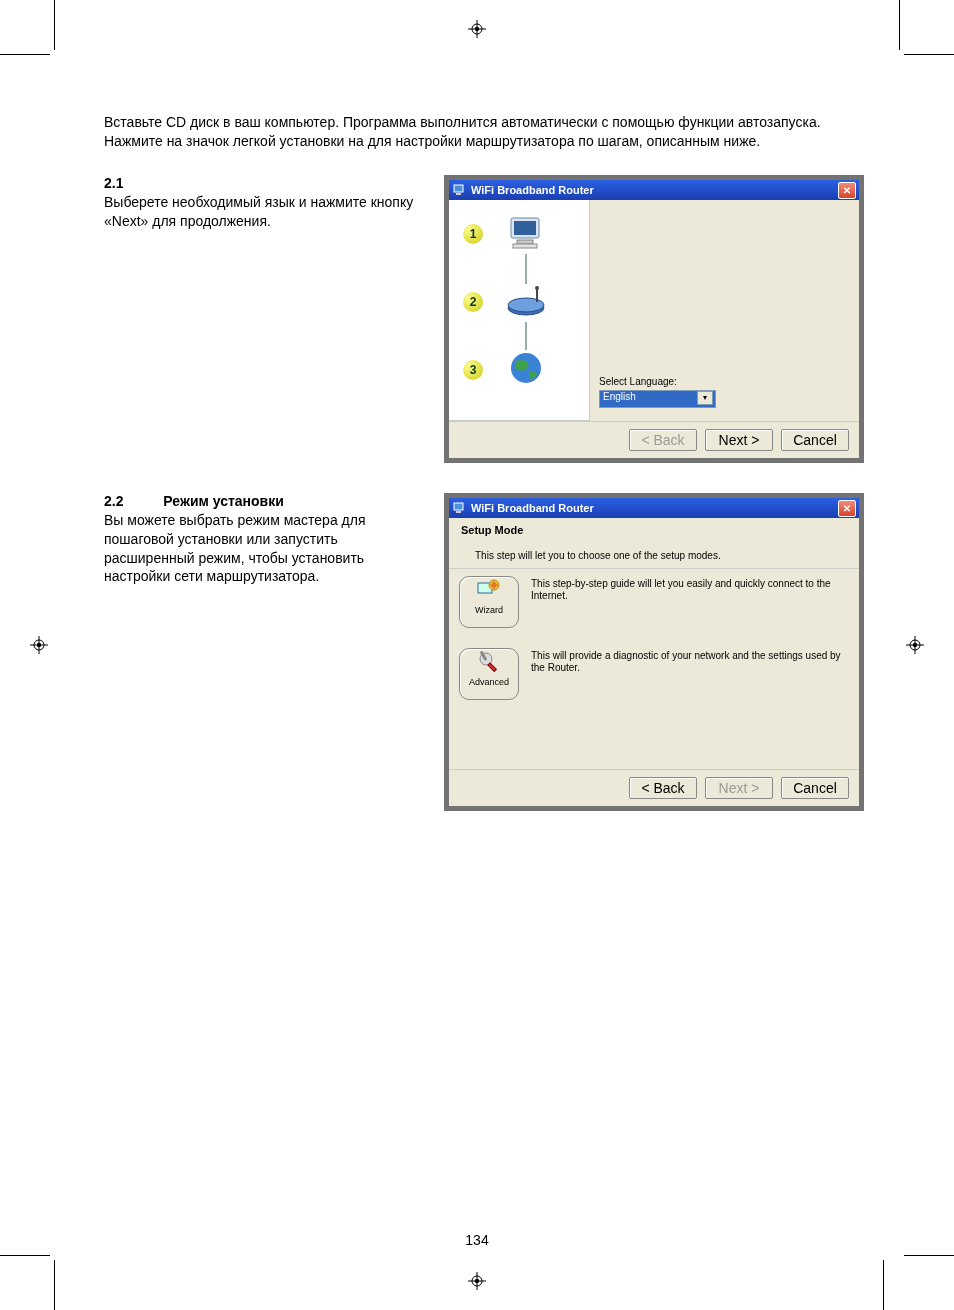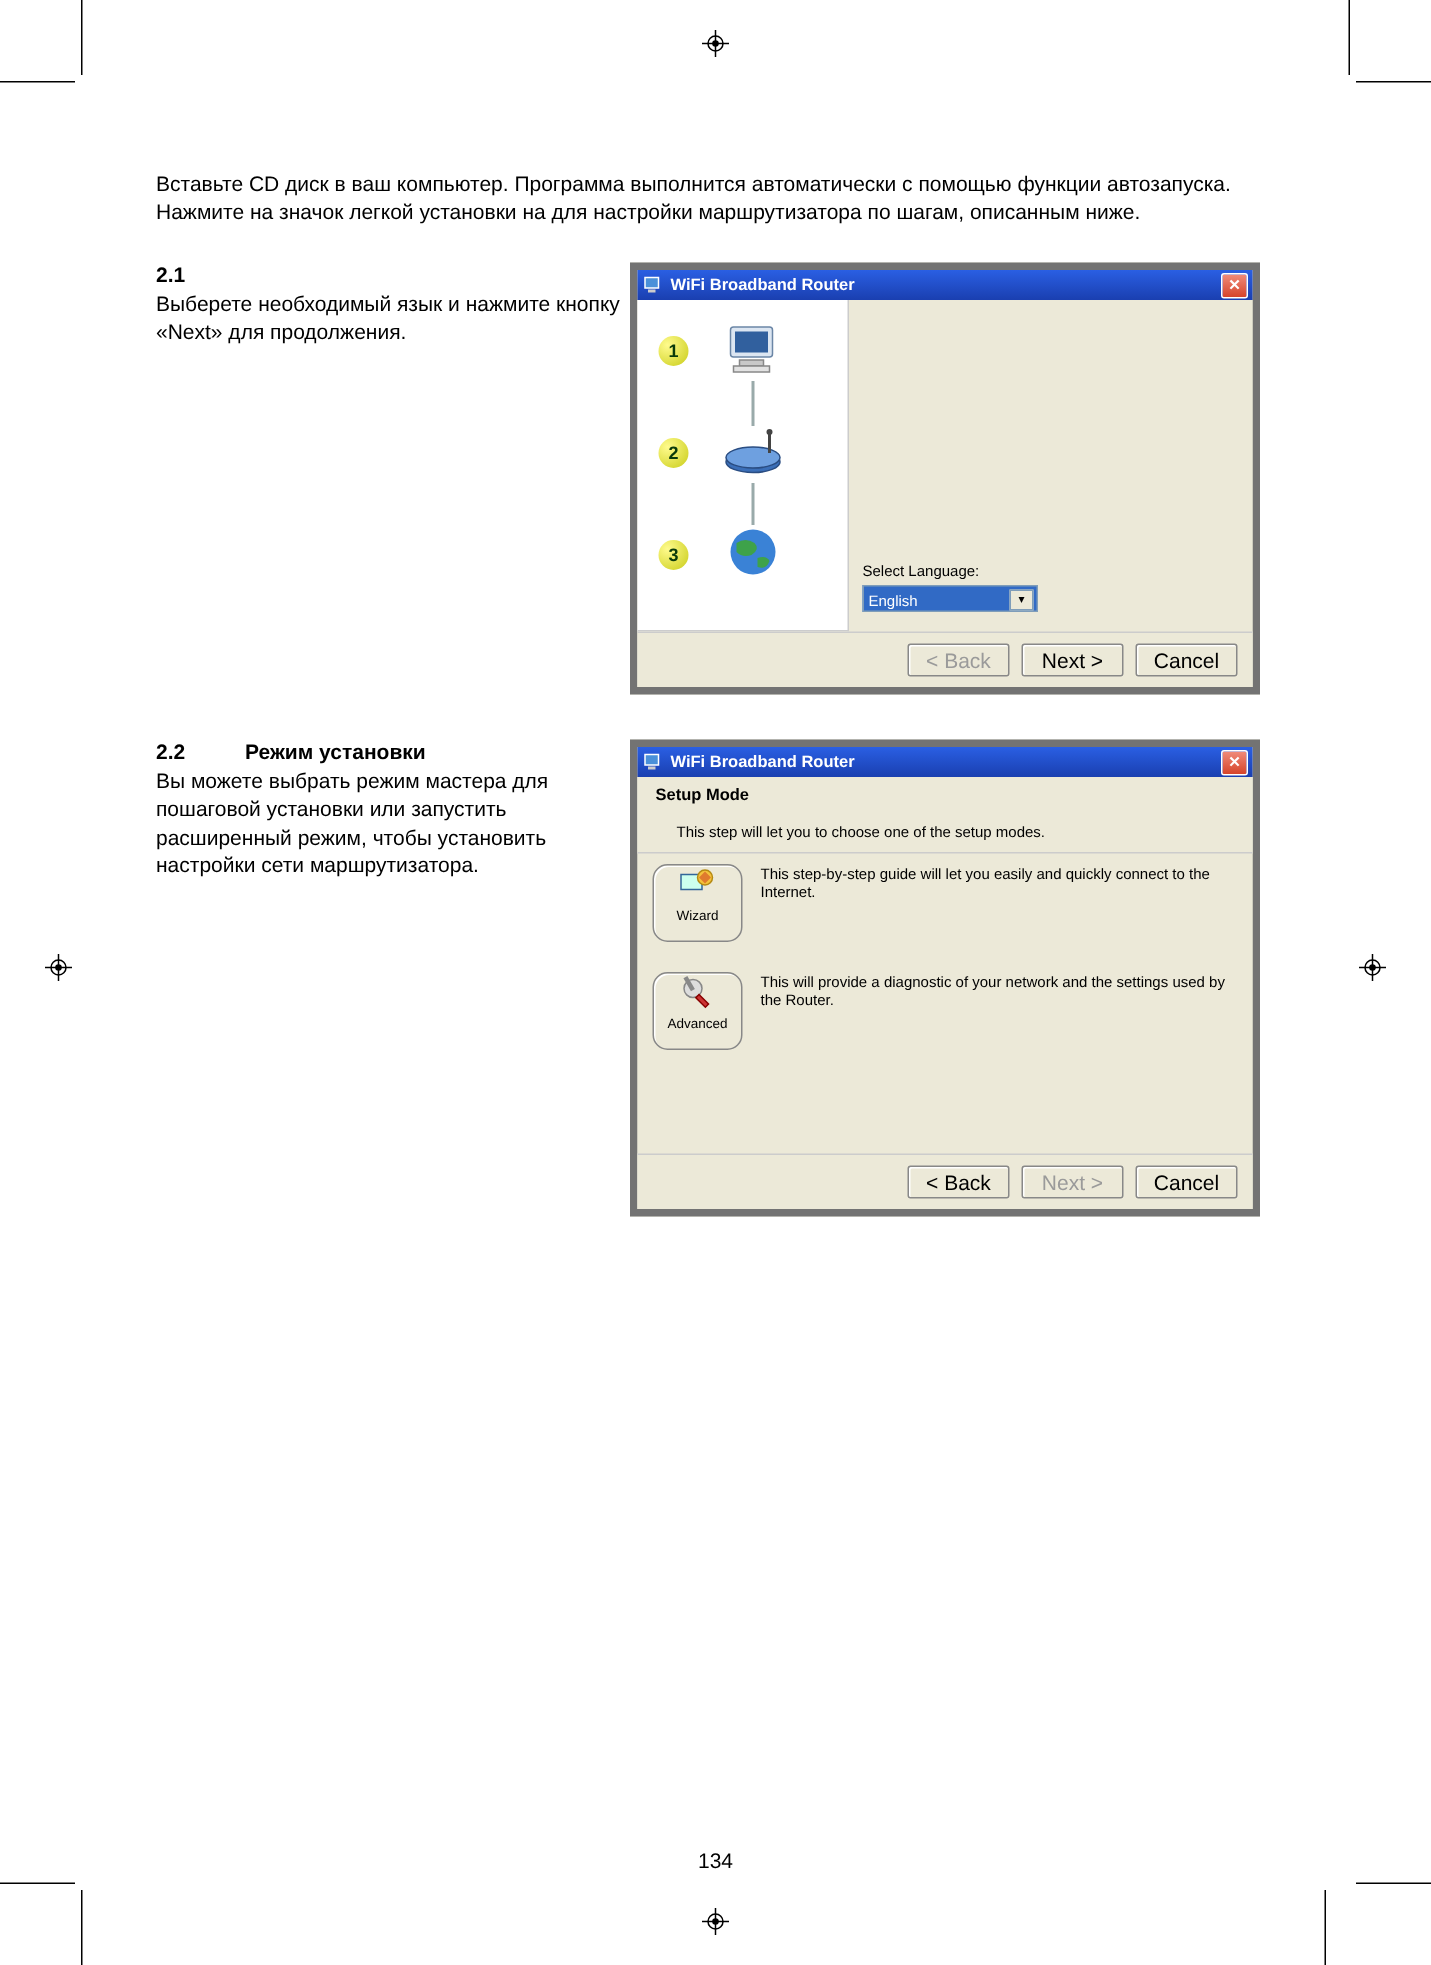--- a/index.html
+++ b/index.html
@@ -47,21 +47,21 @@
     top: 113px;
     width: 746px;
   }
   .intro {
     line-height: 1.35;
     margin-bottom: 24px;
   }
   .row {
     display: flex;
     align-items: flex-start;
-    gap: 6px;
+    gap: 30px;
     margin-bottom: 30px;
   }
   .col-text {
     flex: 0 0 310px;
   }
   .sec-num { font-weight: bold; }
   .sec-title { font-weight: bold; margin-left: 36px; }
   .sec-body { margin-top: 2px; line-height: 1.35; }
 
   
@@ -108,21 +108,21 @@
   }
   .wiz-right {
     position:absolute; left:150px; top:10px; right:10px;
   }
   .wiz-welcome { font-weight:bold; font-size:11px; line-height:1.25; }
   .wiz-sub { font-size:10px; margin-top:16px; line-height:1.25; color:#000; }
   .lang-label { position:absolute; left:150px; top:176px; font-size:10px; }
   .lang-select {
     position:absolute; left:150px; top:190px; width:110px; height:16px;
     background:#316ac5; color:#fff; font-size:10px; border:1px solid #7f9db9;
-    display:flex; align-items:flex-end; justify-content:space-between; padding:0 2px 0 3px;
+    display:flex; align-items:flex-start; justify-content:space-between; padding:0 2px 0 3px;
   }
   .lang-select .arrow {
     width:14px; height:12px; background:#ece9d8; border:1px solid #7f9db9;
     display:flex; align-items:center; justify-content:center; color:#000;
     font-size:8px;
   }
 
   .num-circle {
     position:absolute; width:20px; height:20px; border-radius:50%;
     background: radial-gradient(circle at 30% 30%, #fffb8d, #c9cc18);

